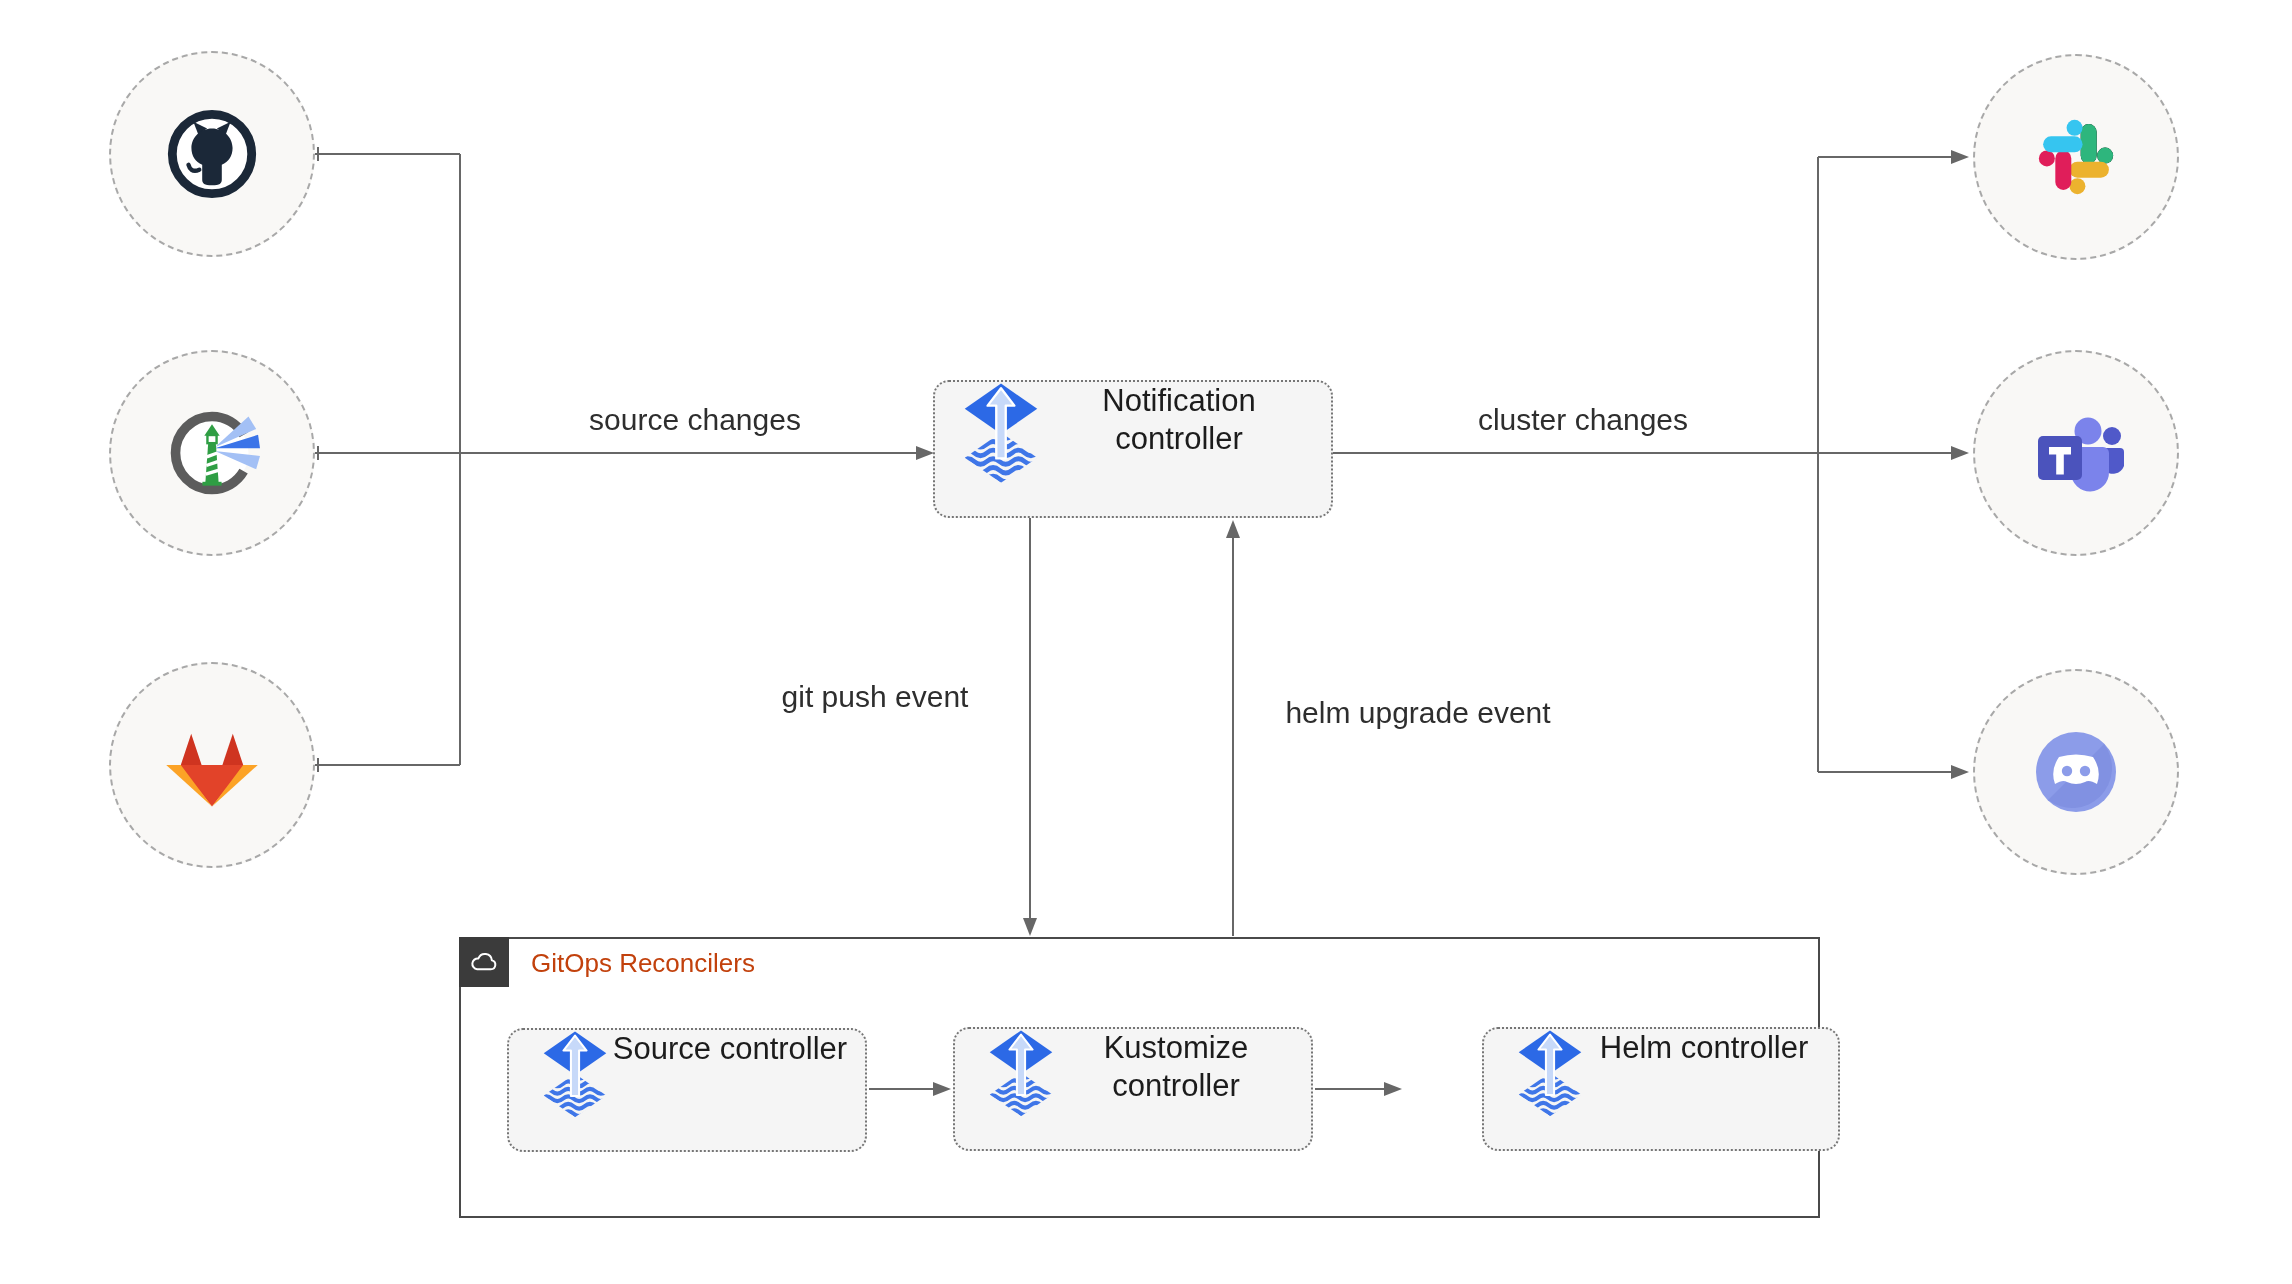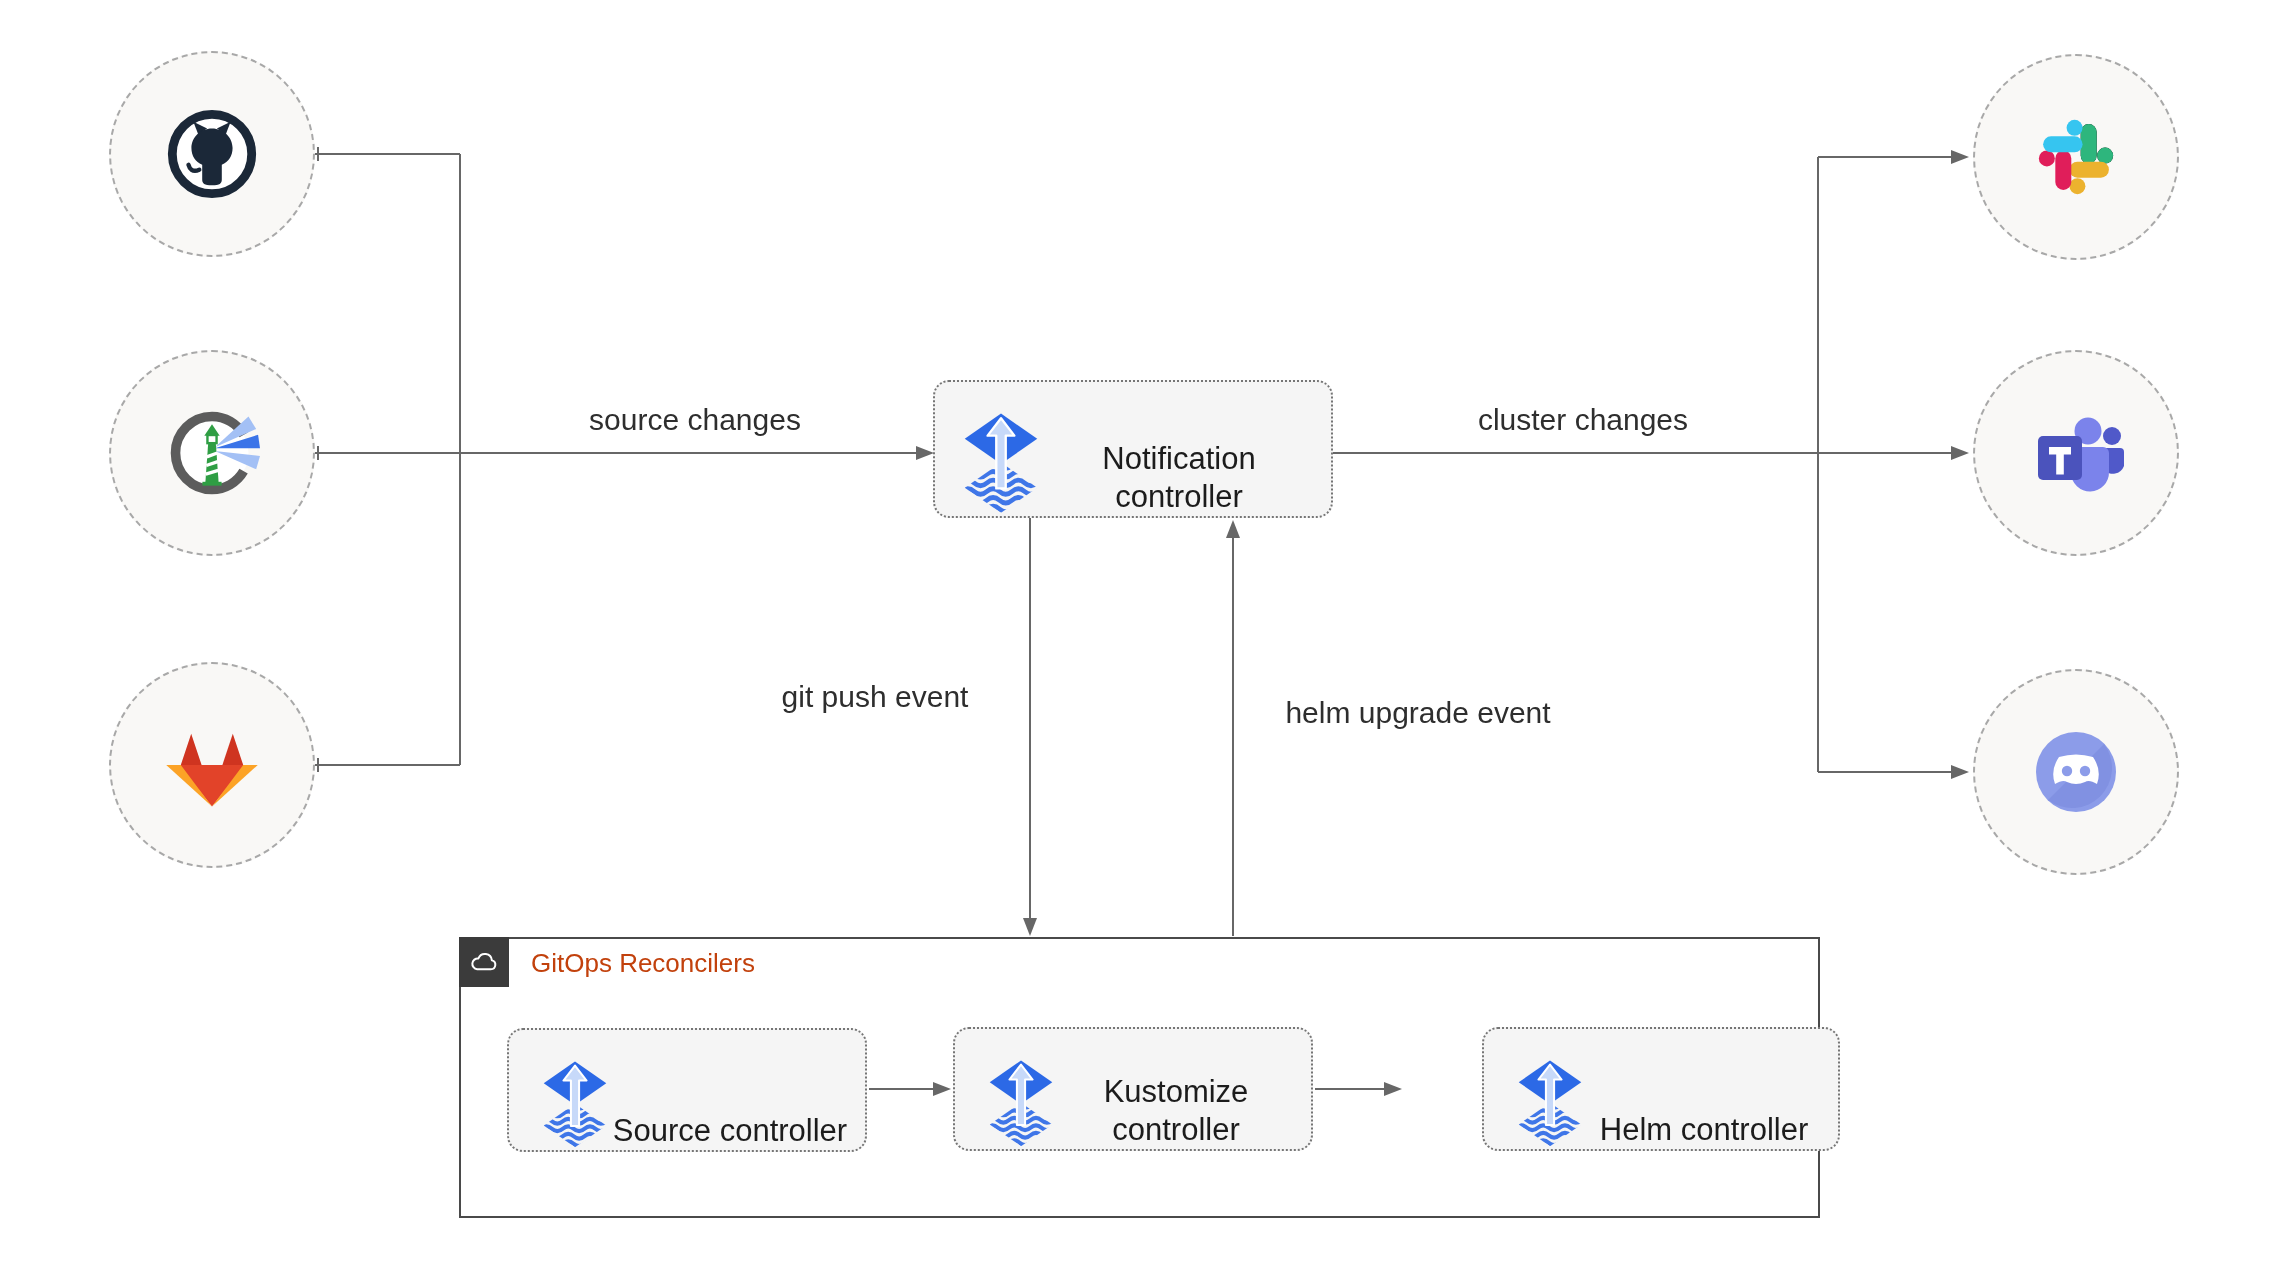--- a/index.html
+++ b/index.html
@@ -1,21 +1,21 @@
 <!DOCTYPE html>
 <html><head>
 <meta charset="utf-8">
 <style>
   html,body{margin:0;padding:0;background:#fff;}
   .canvas{position:relative;width:2292px;height:1284px;background:#fff;overflow:hidden;
           font-family:"Liberation Sans","DejaVu Sans",sans-serif;}
   .circle-node{position:absolute;width:206px;height:206px;border:2px dashed #a8a8a8;border-radius:50%;
                background:#f9f8f6;box-sizing:border-box;display:flex;align-items:center;justify-content:center;z-index:2;}
   .box-node{position:absolute;background:#f5f5f5;border:2px dotted #757575;border-radius:16px;
-            box-sizing:border-box;display:flex;align-items:flex-end;z-index:2;}
+            box-sizing:border-box;display:flex;align-items:flex-start;z-index:2;}
   .box-node .node-label{flex:1;text-align:center;font-size:31px;line-height:38px;color:#1c1c1c;padding-right:14px;}
   .flux-wrap{flex:0 0 auto;display:flex;align-items:center;justify-content:center;}
   .edge-label{position:absolute;transform:translate(-50%,-50%);font-size:30px;color:#2e2e2e;white-space:nowrap;z-index:4;}
   .gitops-box{position:absolute;left:459px;top:937px;width:1361px;height:281px;background:#ffffff;
               border:2px solid #4a4a4a;box-sizing:border-box;z-index:1;}
   .gitops-tab{position:absolute;left:459px;top:937px;width:50px;height:50px;background:#3b3b3b;
               display:flex;align-items:center;justify-content:center;z-index:2;}
   .gitops-title{position:absolute;left:531px;top:948px;font-size:26px;color:#c2410c;z-index:2;white-space:nowrap;}
   .wires{position:absolute;left:0;top:0;z-index:3;pointer-events:none;}
   .defs-hidden{position:absolute;width:0;height:0;overflow:hidden;}

